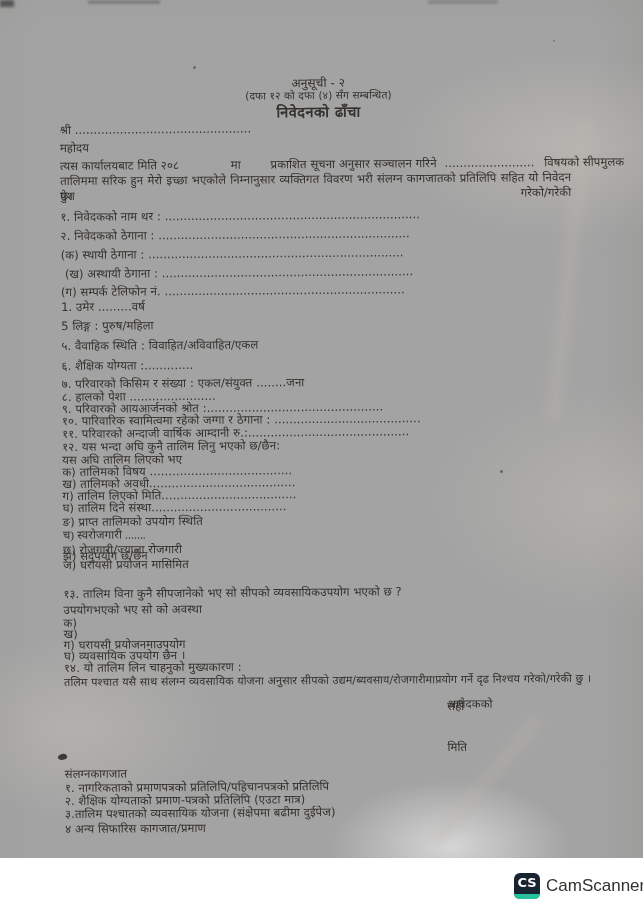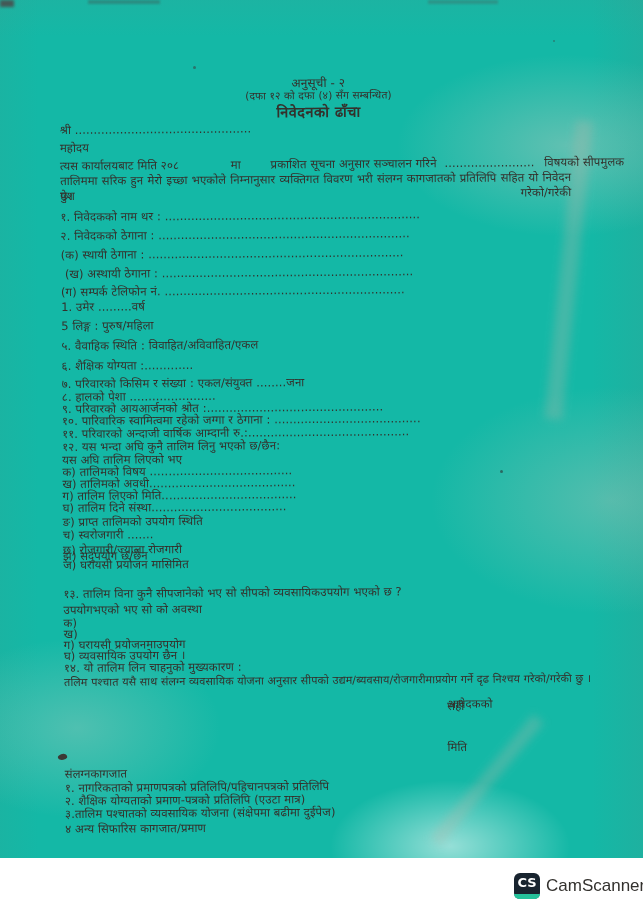--- a/index.html
+++ b/index.html
@@ -1,18 +1,18 @@
 <!DOCTYPE html>
 <html><head>
 <meta charset="utf-8">
 <style>
   html,body{margin:0;padding:0;}
   .page{
     position:relative;width:643px;height:910px;overflow:hidden;
-    background:#14b8a6;
+    background:#a3a3a3;
     font-family:"DejaVu Sans",sans-serif;
     color:#34312c;
   }
   .texture{
     position:absolute;inset:0;pointer-events:none;
     background:
       radial-gradient(260px 140px at 88% 16%, rgba(210,205,195,0.40), transparent 65%),
       radial-gradient(300px 190px at 95% 55%, rgba(205,200,188,0.35), transparent 60%),
       radial-gradient(240px 150px at 12% 80%, rgba(215,210,200,0.30), transparent 60%),
       radial-gradient(200px 110px at 70% 93%, rgba(255,255,255,0.55), transparent 60%),
@@ -105,21 +105,21 @@
     <div class="ln" style="top:399px;">९. परिवारको आयआर्जनको श्रोत :...............................................</div>
     <div class="ln" style="top:411px;">१०. पारिवारिक स्वामित्वमा रहेको जग्गा र ठेगाना : .......................................</div>
     <div class="ln" style="top:424px;">११. परिवारको अन्दाजी वार्षिक आम्दानी रु.:...........................................</div>
     <div class="ln" style="top:437px;">१२. यस भन्दा अघि कुनै तालिम लिनु भएको छ/छैन:</div>
     <div class="ln" style="top:450px;">यस अघि तालिम लिएको भए</div>
     <div class="ln" style="top:462px;">क) तालिमको विषय ......................................</div>
     <div class="ln" style="top:474px;">ख) तालिमको अवधी.......................................</div>
     <div class="ln" style="top:486px;">ग) तालिम लिएको मिति....................................</div>
     <div class="ln" style="top:498px;">घ) तालिम दिने संस्था....................................</div>
     <div class="ln" style="top:512px;">ङ) प्राप्त तालिमको उपयोग स्थिति</div>
-    <div class="ln" style="top:525px;">च) स्वरोजगारी .......</div>
+    <div class="ln" style="top:525px;font-family:Liberation Serif, serif;">च) स्वरोजगारी .......</div>
     <div class="ln" style="top:540px;">छ) रोजगारी/ज्याला  रोजगारी</div>
     <div class="ln" style="top:555px;">ज) घरायसी प्रयोजन मासिमित</div>
     <div class="ln" style="top:546px;">झ) सदुपयोग छ/छैन</div>
     <div class="ln" style="top:584px;">१३. तालिम विना कुनै सीपजानेको भए सो सीपको व्यवसायिकउपयोग भएको छ ?</div>
     <div class="ln" style="top:600px;">उपयोगभएको भए सो को अवस्था</div>
     <div class="ln" style="top:613px;">क)</div>
     <div class="ln" style="top:624px;">ख)</div>
     <div class="ln" style="top:635px;">ग) घरायसी प्रयोजनमाउपयोग</div>
     <div class="ln" style="top:646px;">घ) व्यवसायिक उपयोग छैन ।</div>
     <div class="ln" style="top:658px;">१४. यो तालिम लिन चाहनुको मुख्यकारण :</div>

